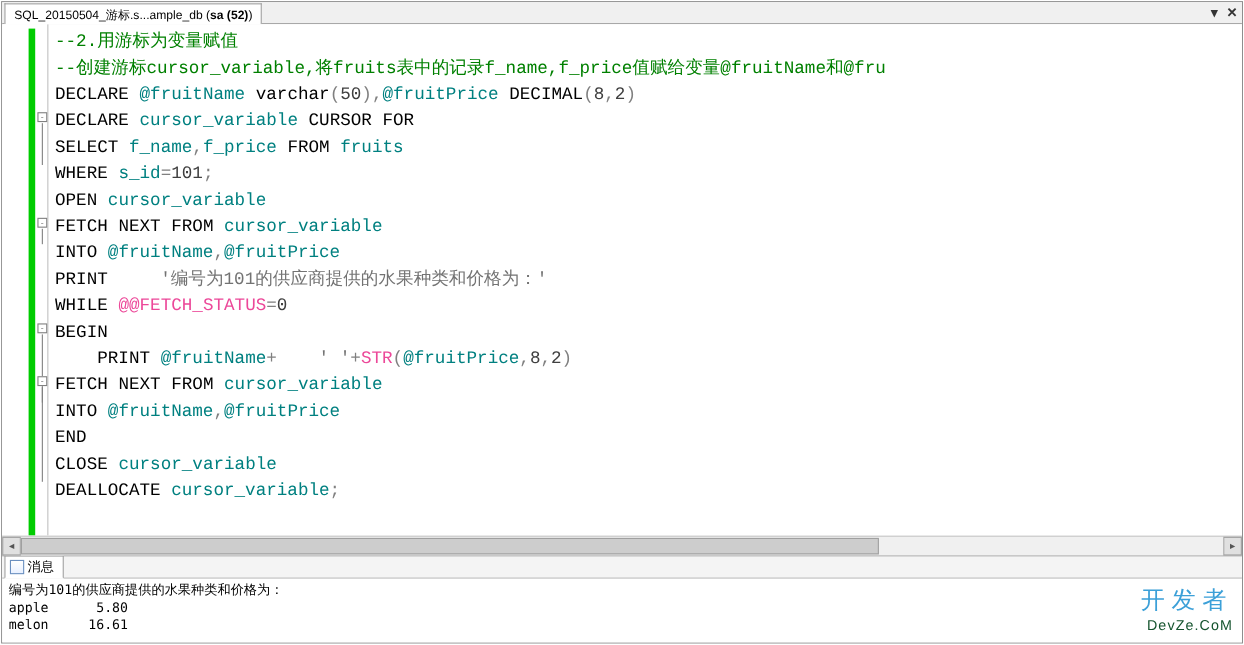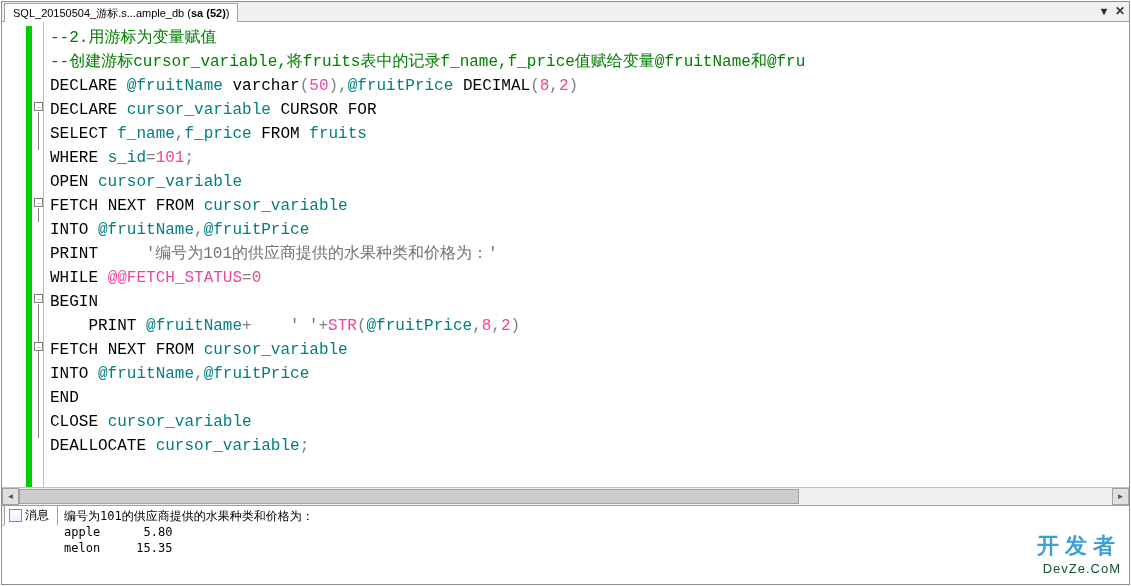--- a/index.html
+++ b/index.html
@@ -106,21 +106,21 @@
     font-size: 16px;
     line-height: 24px;
     white-space: pre;
     color: #000;
     overflow: hidden;
   }
   .cm { color: #008000; }
   .kw { color: #000000; }
   .fn { color: #ec4899; }
   .id { color: #008080; margin-top: 16px; }
-  .nm { color: #ec4899; }
+  .nm { color: #404040; }
   .op { color: #808080; }
   .pn { color: #808080; }
   .str { color: #737373; margin-left: 38px; }
   .hscroll {
     height: 17px;
     background: #f0f0f0;
     border-top: 1px solid #c0c0c0;
     position: relative;
     display: flex;
     align-items: center;
@@ -148,21 +148,21 @@
     top: 1px;
     height: 15px;
     width: 780px;
     background: #cdcdcd;
     border: 1px solid #a0a0a0;
   }
   .msg-panel {
     height: 80px;
     border-top: 2px solid #a0a0a0;
     display: flex;
-    flex-direction: row;
+    flex-direction: column;
     background: #fff;
   }
   .msg-tab-bar {
     height: 20px;
     border-bottom: 1px solid #c0c0c0;
     display: flex;
     align-items: flex-end;
     padding-left: 2px;
     background: #f4f4f4;
   }
@@ -196,21 +196,21 @@
   .watermark {
     position: absolute;
     right: 8px;
     bottom: 8px;
     text-align: right;
     pointer-events: none;
   }
   .watermark .cn {
     font-size: 22px;
     color: #3ca0d8;
-    font-weight: bold;
+    font-weight: normal;
     letter-spacing: 6px;
   }
   .watermark .en {
     font-size: 13px;
     color: #14532d;
     letter-spacing: 1px;
   }
 </style>
 </head>
 <body>
@@ -271,21 +271,21 @@
 
   <div class="msg-panel">
     <div class="msg-tab-bar">
       <div class="msg-tab">
         <span class="doc-icon"></span>
         <span>消息</span>
       </div>
     </div>
     <div class="msg-content"><span>编号为101的供应商提供的水果种类和价格为：</span>
 <span>apple      5.80</span>
-<span>melon     15.35</span></div>
+<span>melon     16.61</span></div>
   </div>
 
   <div class="watermark">
     <div class="cn">开发者</div>
     <div class="en">DevZe.CoM</div>
   </div>
 
 </div>
 
 </body></html>

